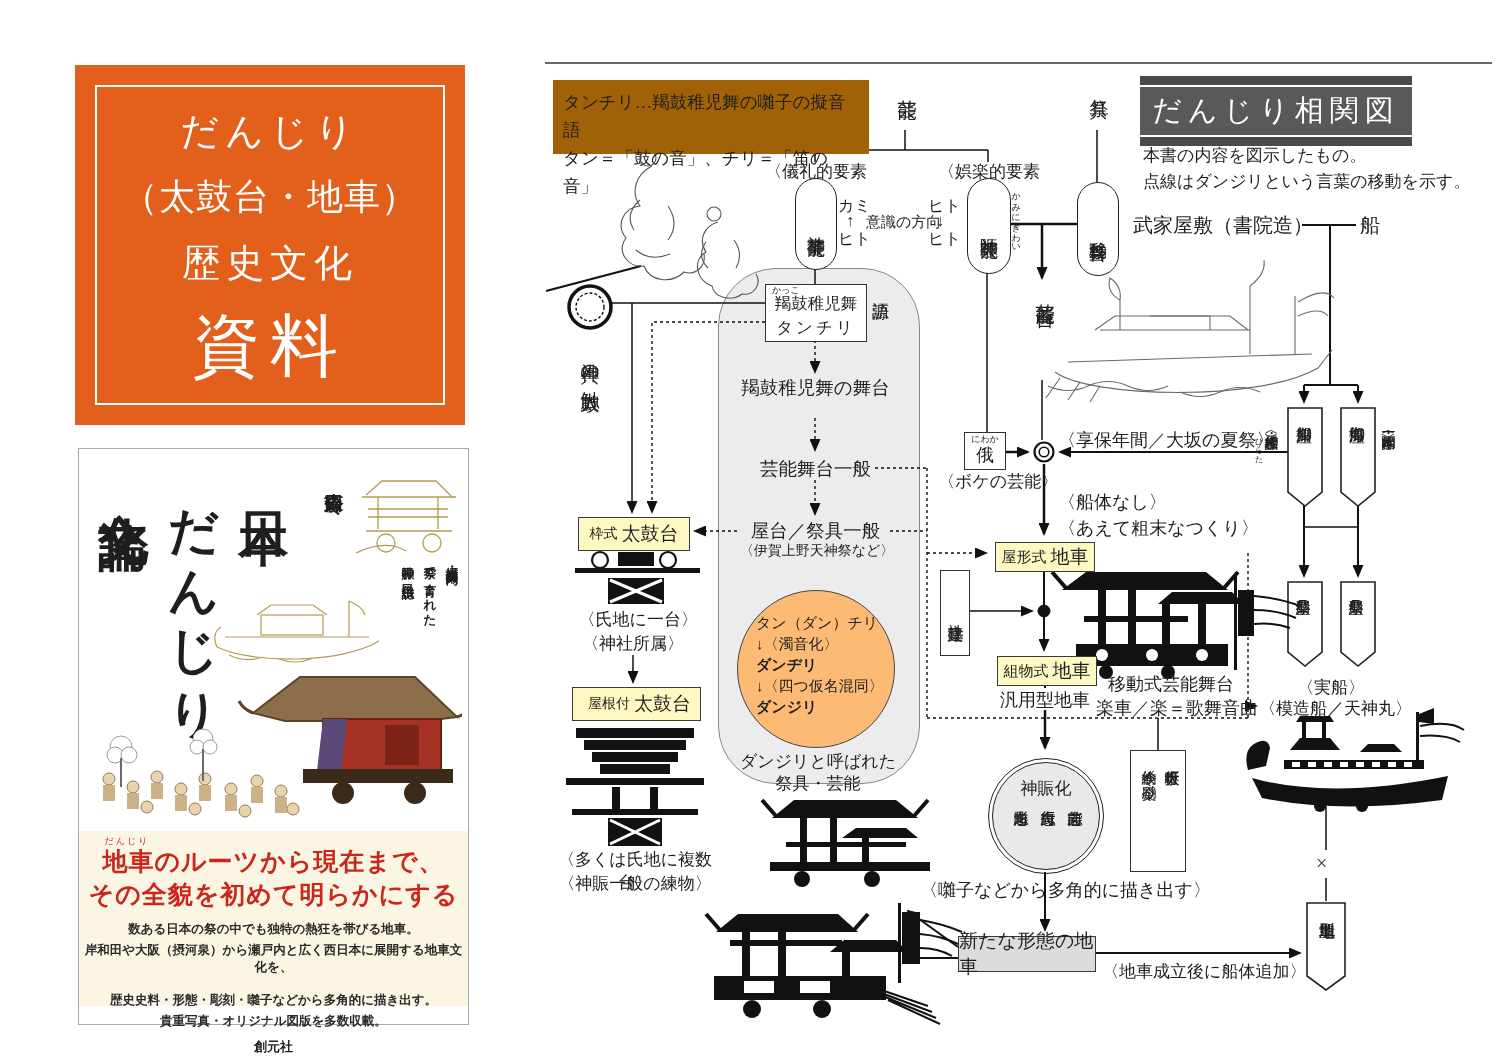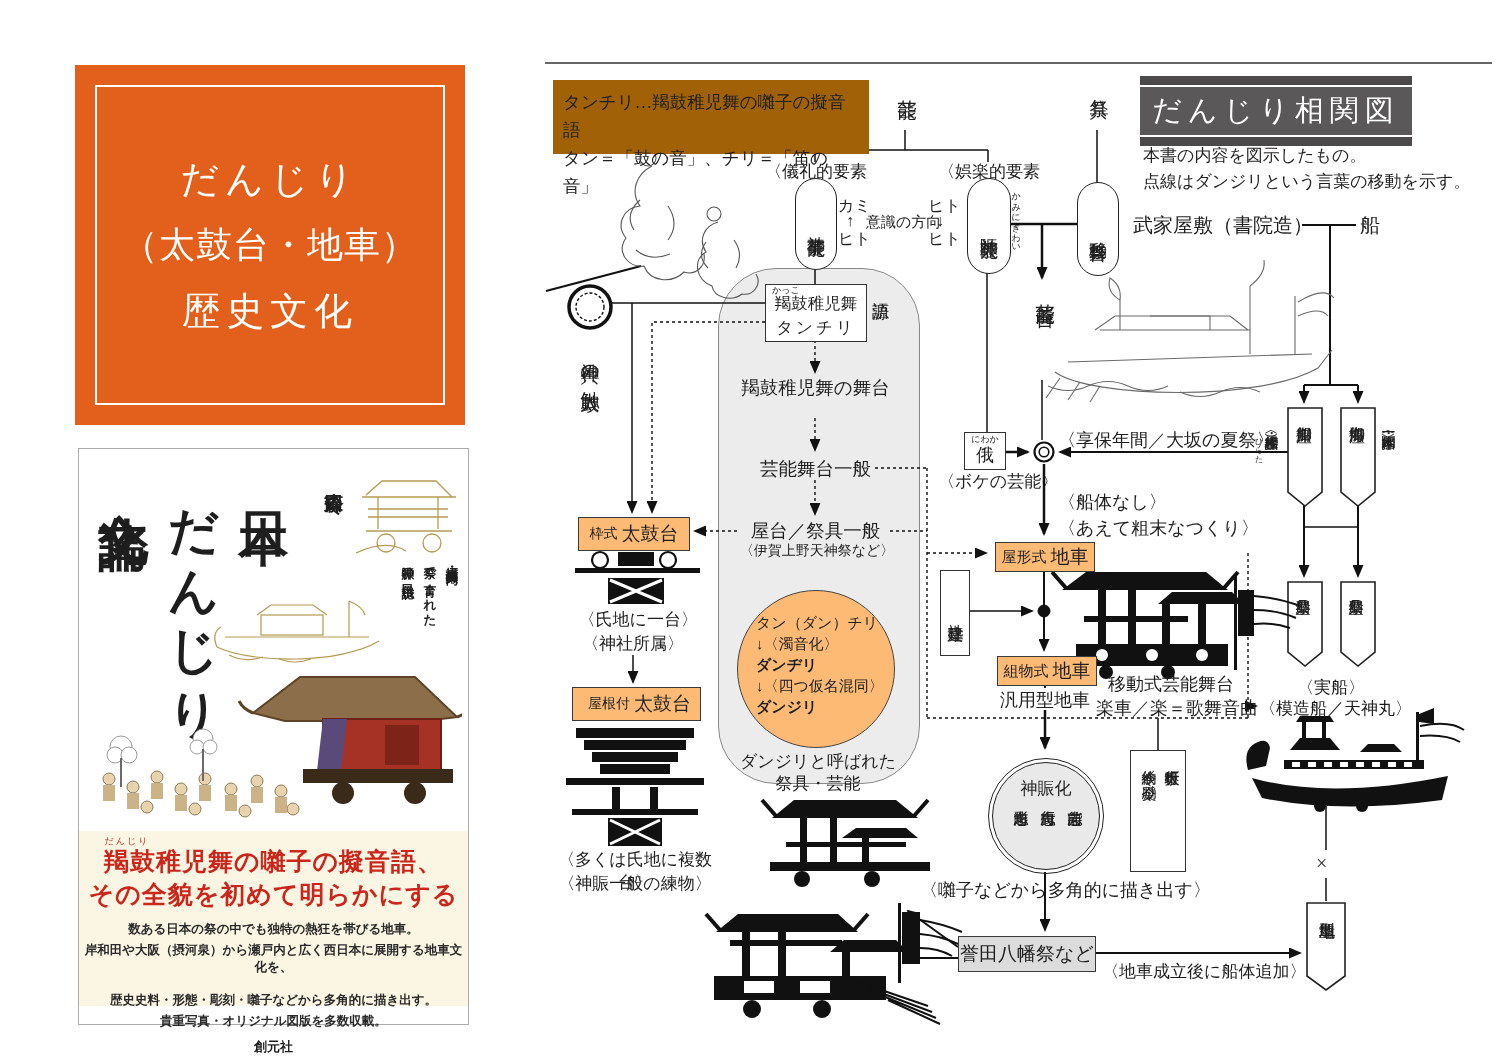--- a/index.html
+++ b/index.html
@@ -4,21 +4,21 @@
 <style>
   html,body{margin:0;padding:0;background:#fff;}
   .canvas{position:relative;width:1500px;height:1061px;background:#fff;overflow:hidden;
           font-family:"Liberation Serif",serif;color:#1e1e1e;}
   .abs{position:absolute;}
   .v{writing-mode:vertical-rl;text-orientation:upright;letter-spacing:2px;}
   .ctr{text-align:center;}
   .sans{font-family:"Liberation Sans",sans-serif;}
   .pill{border:1.7px solid #222;border-radius:24px;background:#fff;
         display:flex;align-items:center;justify-content:center;}
-  .gnode{background:#fdba74;border:1.6px solid #3a3a3a;display:flex;align-items:center;justify-content:center;}
+  .gnode{background:#fef9c3;border:1.6px solid #3a3a3a;display:flex;align-items:center;justify-content:center;}
   .wbox{background:#fff;border:1.4px solid #333;}
   .ann{font-size:17px;}
   .lbl{font-size:19px;}
   svg{display:block;}
   .furi{font-size:9px;letter-spacing:0;color:#222;}
   
   .orange-card{background:#e2601b;}
   .orange-inner{border:2.5px solid #fff;display:flex;flex-direction:column;align-items:center;
                 justify-content:center;color:#fff;}
   .cover{background:#fff;border:1px solid #aaa;}
@@ -29,20 +29,21 @@
 </head>
 <body>
 
 <div class="canvas">
 
   <div class="abs orange-card" style="left:75px;top:65px;width:390px;height:360px;">
     <div class="orange-inner abs sans" style="left:20px;top:20px;right:20px;bottom:20px;">
       <div style="font-size:38px;letter-spacing:6px;margin:8px 0;">だんじり</div>
       <div style="font-size:36px;letter-spacing:1px;margin:8px 0;">（太鼓台・地車）</div>
       <div style="font-size:38px;letter-spacing:6px;margin:8px 0;">歴史文化</div>
+      <div style="font-size:68px;letter-spacing:10px;margin:4px 0 0 0;">資料</div>
     </div>
   </div>
 
   <div class="abs cover" style="left:78px;top:448px;width:389px;height:575px;">
 
     <div class="abs v" style="left:10px;top:24px;height:360px;font-size:50px;font-weight:bold;line-height:70px;letter-spacing:4px;">
       <div>日本</div>
       <div>だんじり</div>
       <div>文化論</div>
     </div>
@@ -121,21 +122,21 @@
           <circle cx="118" cy="78" r="10"></circle>
             <circle cx="112" cy="86" r="7"></circle>
             <circle cx="125" cy="86" r="7"></circle>
         </g>
         <path d="M36,97 V126 M118,88 V120" stroke="#6a6a6a" stroke-width="2"></path>
       </g>
     </svg>
 
     <div class="abs band" style="left:0;top:382px;width:389px;height:175px;">
       <div class="abs furi" style="left:18px;top:4px;width:60px;color:#c9271b;text-align:center;letter-spacing:2px;">だんじり</div>
-      <div class="catch ctr sans" style="margin-top:14px;">羯鼓稚児舞の囃子の擬音語、</div>
+      <div class="catch ctr sans" style="margin-top:14px;">地車のルーツから現在まで、</div>
       <div class="catch ctr sans">その全貌を初めて明らかにする</div>
       <div class="bodyline ctr" style="margin-top:10px;">数ある日本の祭の中でも独特の熱狂を帯びる地車。</div>
       <div class="bodyline ctr" style="margin-top:4px;">岸和田や大阪（摂河泉）から瀬戸内と広く西日本に展開する地車文化を、</div>
       <div class="bodyline ctr" style="margin-top:16px;">歴史史料・形態・彫刻・囃子などから多角的に描き出す。</div>
       <div class="bodyline ctr" style="margin-top:4px;">貴重写真・オリジナル図版を多数収載。</div>
       <div class="ctr" style="margin-top:8px;font-size:13px;font-weight:bold;">創元社</div>
     </div>
   </div>
 
   <div class="abs" style="left:718px;top:268px;width:200px;height:514px;background:#ececec;border:1px solid #888;border-radius:58px;"></div>
@@ -481,20 +482,20 @@
   <div class="abs wbox" style="left:1130px;top:750px;width:54px;height:120px;">
     <div class="v" style="position:absolute;left:6px;top:8px;height:104px;font-size:15px;line-height:23px;letter-spacing:0;">
       <div>大坂町奉行</div>
       <div>倹約令／奨励令</div>
     </div>
   </div>
 
   <div class="abs" style="left:920px;top:878px;font-size:18px;">〈囃子などから多角的に描き出す〉</div>
 
   <div class="abs gnode sans" style="left:958px;top:936px;width:136px;height:34px;font-size:19px;background:#dcdcdc;">
-    <span>誉田八幡祭など</span>
+    <span>新たな形態の地車</span>
   </div>
   <div class="abs" style="left:1102px;top:960px;font-size:17px;">〈地車成立後に船体追加〉</div>
 
   <div class="abs v" style="left:1316px;top:910px;height:60px;font-size:16px;letter-spacing:0;">船型地車</div>
   <div class="abs" style="left:1316px;top:852px;font-size:20px;color:#333;">×</div>
 
 </div>
 
 </body></html>

